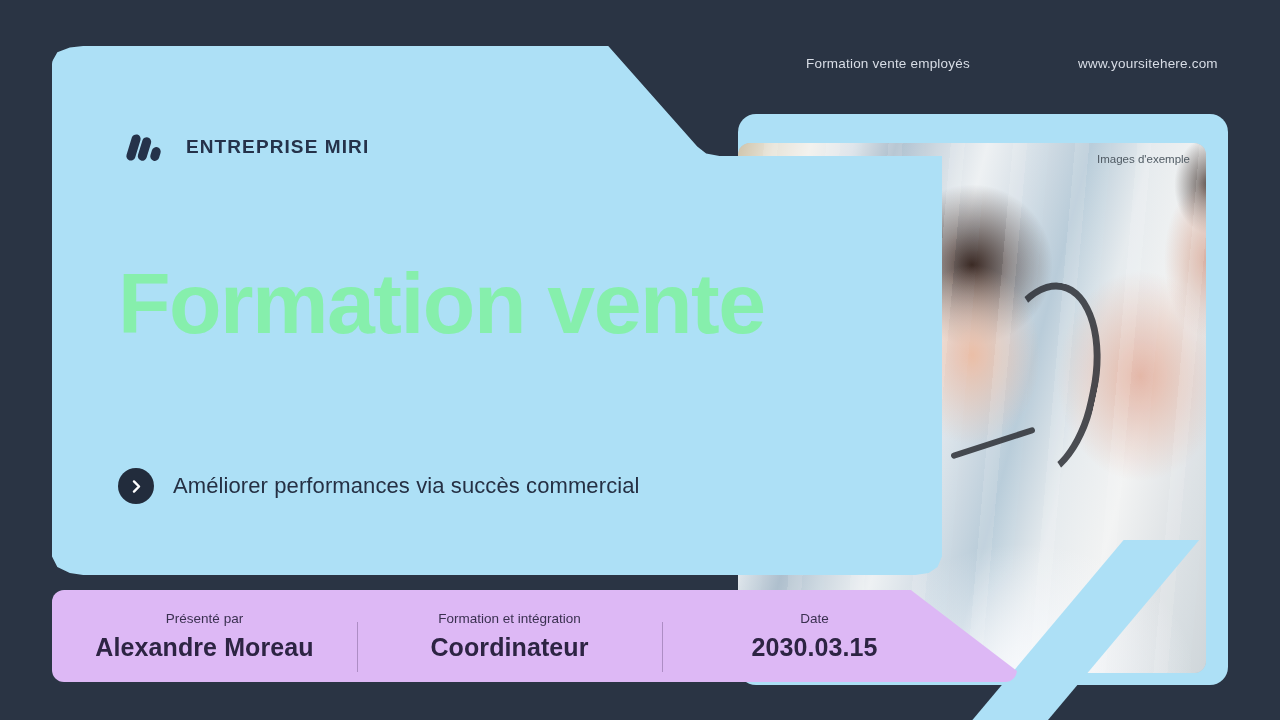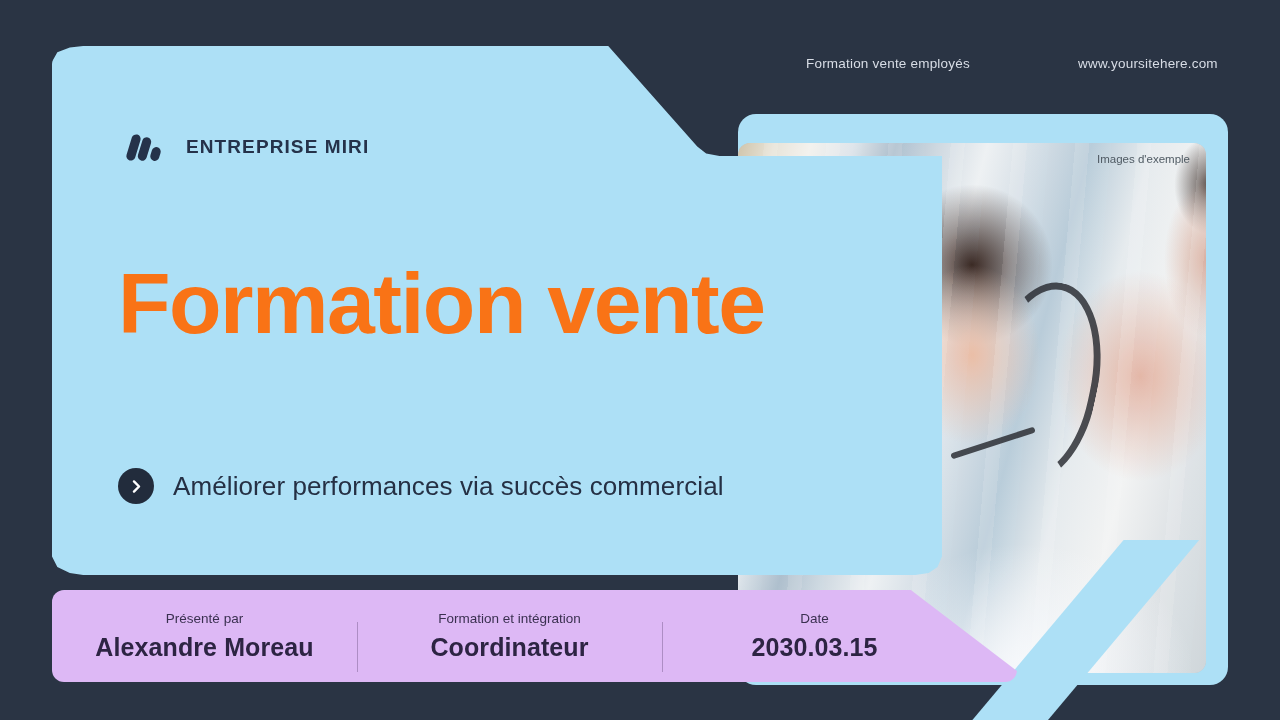--- a/index.html
+++ b/index.html
@@ -122,38 +122,38 @@
   .logo-mark i.b1 { left:1px;  top:2px;  height:27px; }
   .logo-mark i.b2 { left:12px; top:5px;  height:24px; }
   .logo-mark i.b3 { left:23px; top:15px; height:14px; }
   .logo-text {
     font-size:19px; font-weight:700; color:#25324a;
     letter-spacing:1.1px;
   }
 
   .title {
     position:absolute; left:118px; top:258px; z-index:25;
-    font-size:86px; font-weight:700; color:#f97316;
+    font-size:86px; font-weight:700; color:#86efac;
     letter-spacing:-1.5px; line-height:1.05;
     white-space:nowrap;
   }
 
   .subtitle-row {
     position:absolute; left:118px; top:468px; z-index:30;
     display:flex; align-items:center; gap:19px;
   }
   .arrow-badge {
     width:36px; height:36px; border-radius:50%;
     background:#222c3c;
     display:flex; align-items:center; justify-content:center;
     flex:0 0 auto;
   }
   .arrow-badge svg { display:block; }
   .subtitle-text {
-    font-size:26px; color:#253044; letter-spacing:.1px;
+    font-size:22px; color:#253044; letter-spacing:.1px;
   }
 
   
   .stripe {
     position:absolute; left:880px; top:540px;
     width:420px; height:200px; z-index:12;
     background:#ade0f6;
     clip-path:polygon(18% 100%, 58% 0%, 76% 0%, 36% 100%);
   }
 

